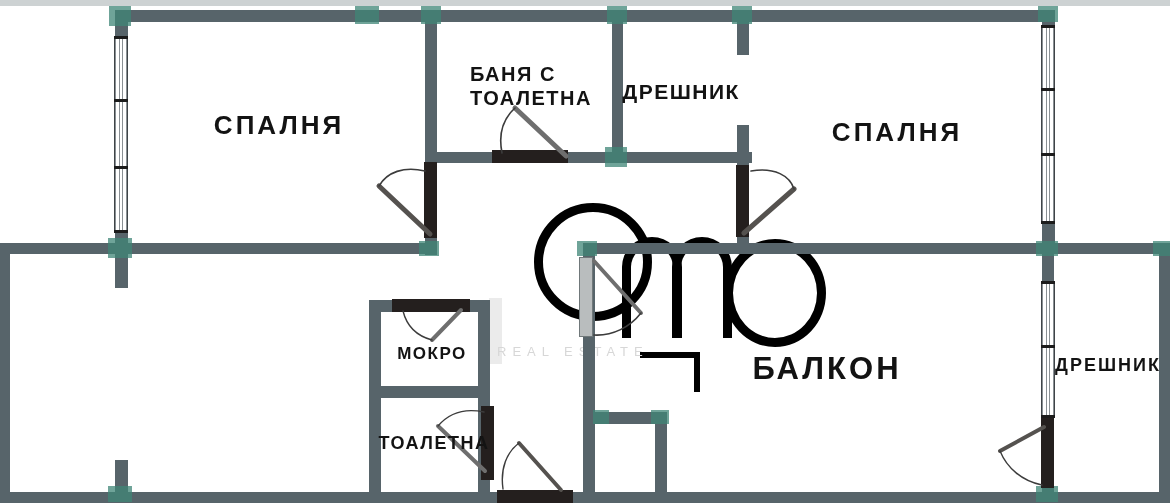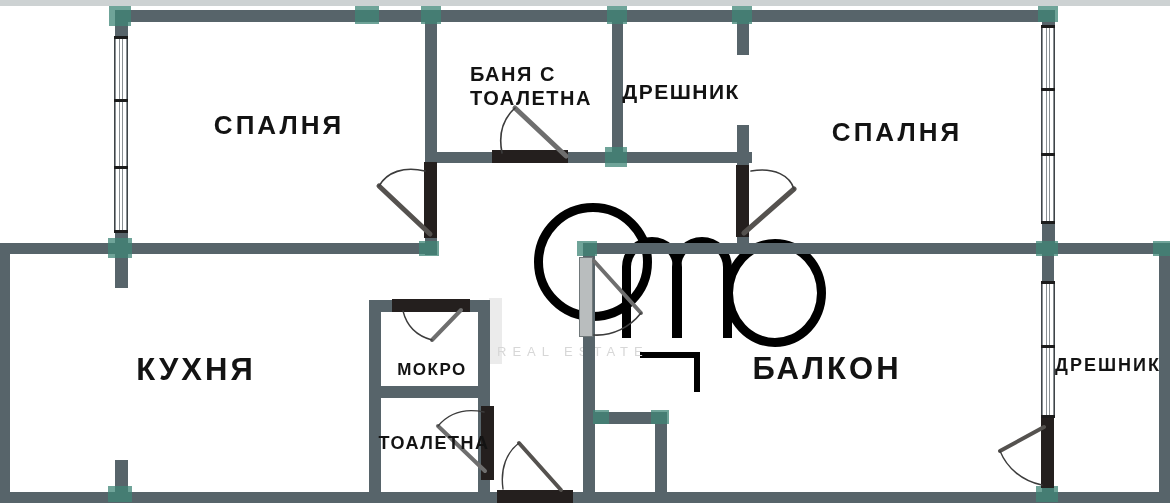--- a/index.html
+++ b/index.html
@@ -168,19 +168,18 @@
     </g>
   </svg>
 
   <div class="lbl" style="left:279px;top:125px;font-size:26px">СПАЛНЯ</div>
   <div class="lbl lbl-sm" style="left:470px;top:62px;transform:none;font-size:20px;line-height:24px;text-align:left">
     <span style="display:block">БАНЯ С</span>
     <span style="display:block">ТОАЛЕТНА</span>
   </div>
   <div class="lbl lbl-sm" style="left:681px;top:92px;font-size:21px">ДРЕШНИК</div>
   <div class="lbl" style="left:897px;top:132px;font-size:26px">СПАЛНЯ</div>
-  <div class="lbl" style="left:196px;top:370px;font-size:31px">КУХНЯ</div>
-  <div class="lbl lbl-sm" style="left:432px;top:370px;font-size:17px">МОКРО</div>
+  <div class="lbl lbl-sm" style="left:432px;top:354px;font-size:17px">МОКРО</div>
   <div class="lbl lbl-sm" style="left:434px;top:443px;font-size:18px">ТОАЛЕТНА</div>
   <div class="lbl" style="left:827px;top:369px;font-size:31px">БАЛКОН</div>
   <div class="lbl lbl-sm" style="left:1108px;top:365px;font-size:18px;letter-spacing:2px">ДРЕШНИК</div>
 
 </div>
 
 </body></html>

